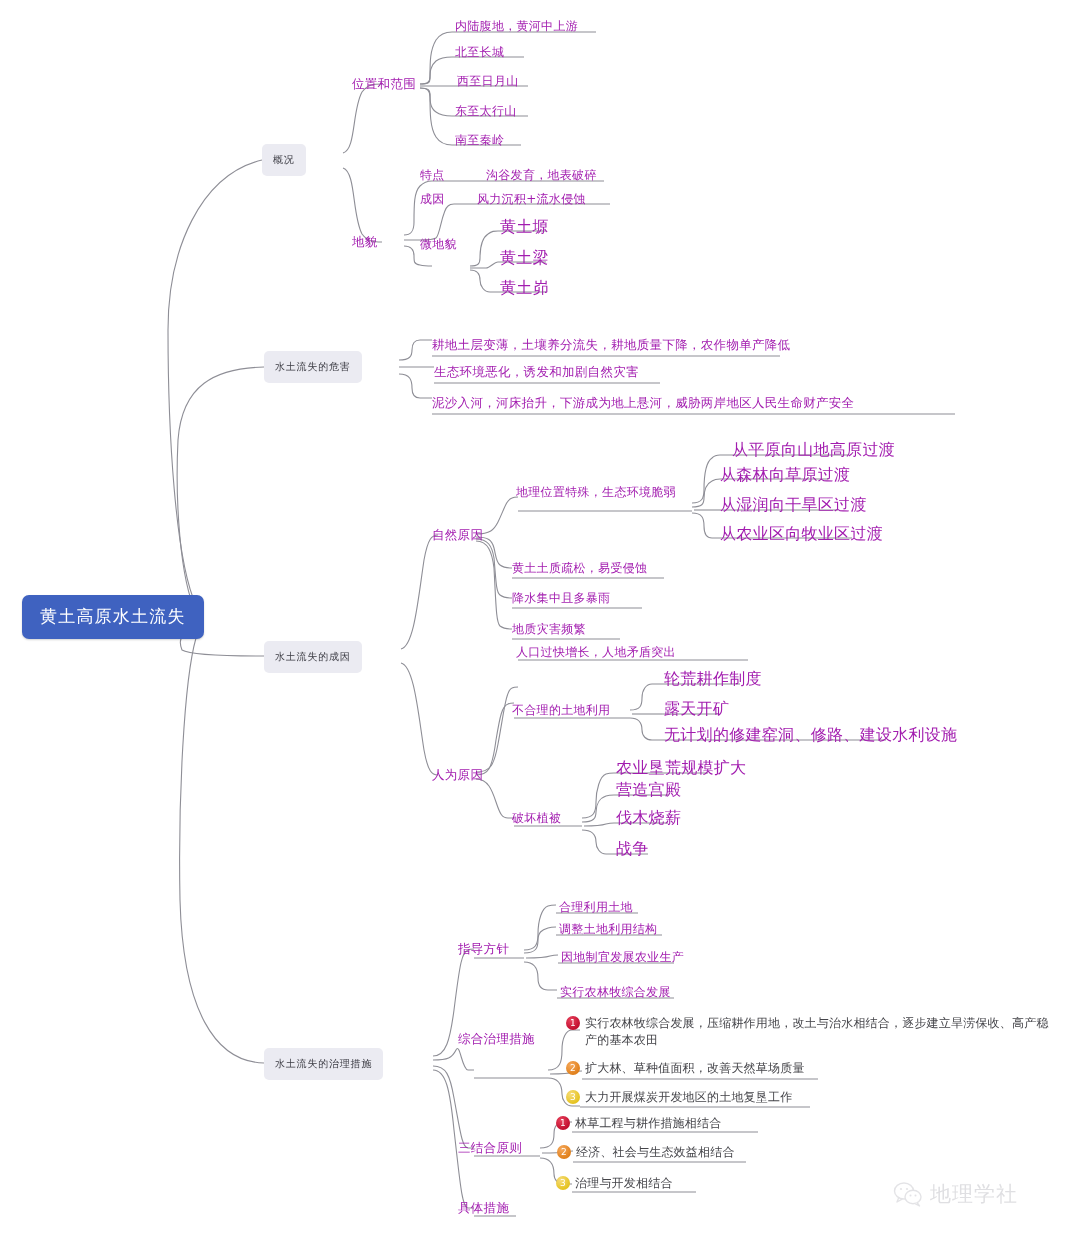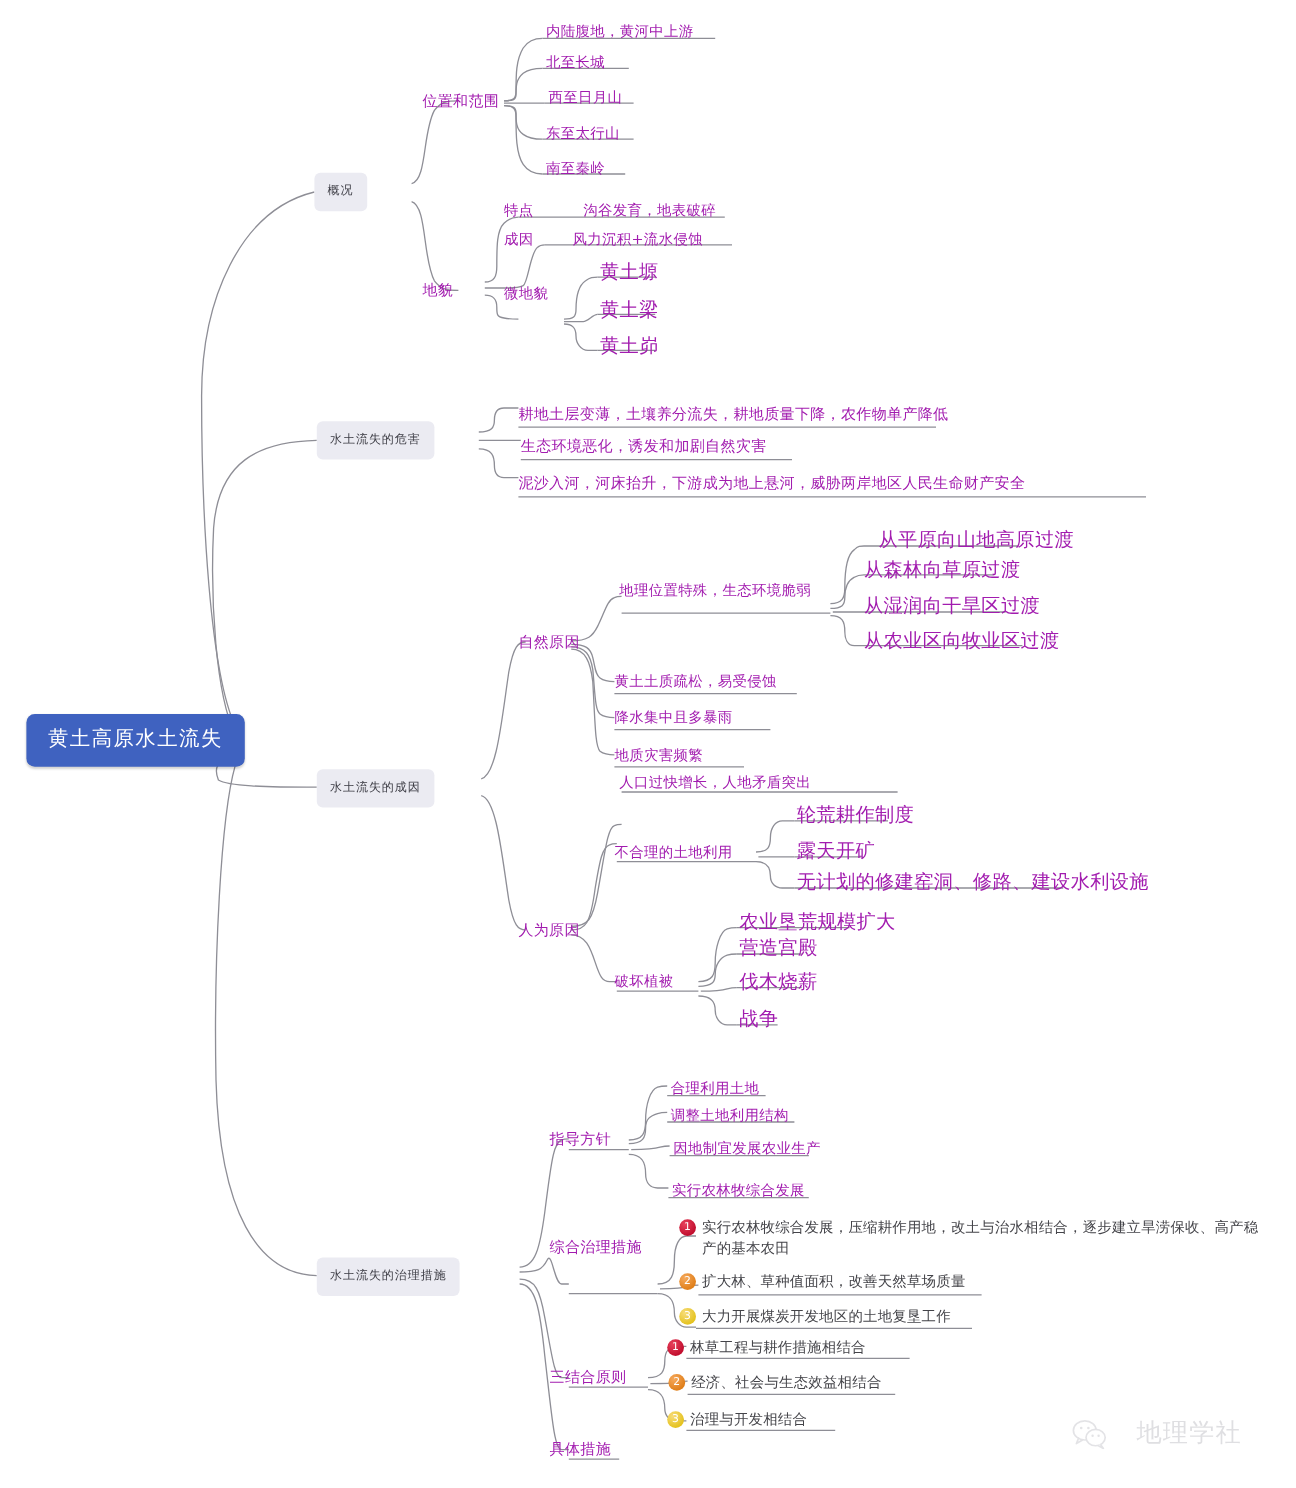--- a/index.html
+++ b/index.html
@@ -86,22 +86,22 @@
     margin-top: 1px;
     font-family: "DejaVu Sans", sans-serif;
   }
   .b1 { background: radial-gradient(circle at 35% 30%, #e8415c, #c20f2f 70%); }
   .b2 { background: radial-gradient(circle at 35% 30%, #f6a95c, #e0801c 70%); }
   .b3 { background: radial-gradient(circle at 35% 30%, #f7dc7a, #e5c321 70%); }
   
   .watermark {
     position: absolute;
     display: flex;
-    align-items: flex-end;
-    gap: 24px;
+    align-items: center;
+    gap: 7px;
     opacity: 0.45;
   }
   .watermark .wm-text {
     font-size: 21px;
     color: #b9b9bf;
     letter-spacing: 1px;
   }
 </style>
 </head>
 <body>

